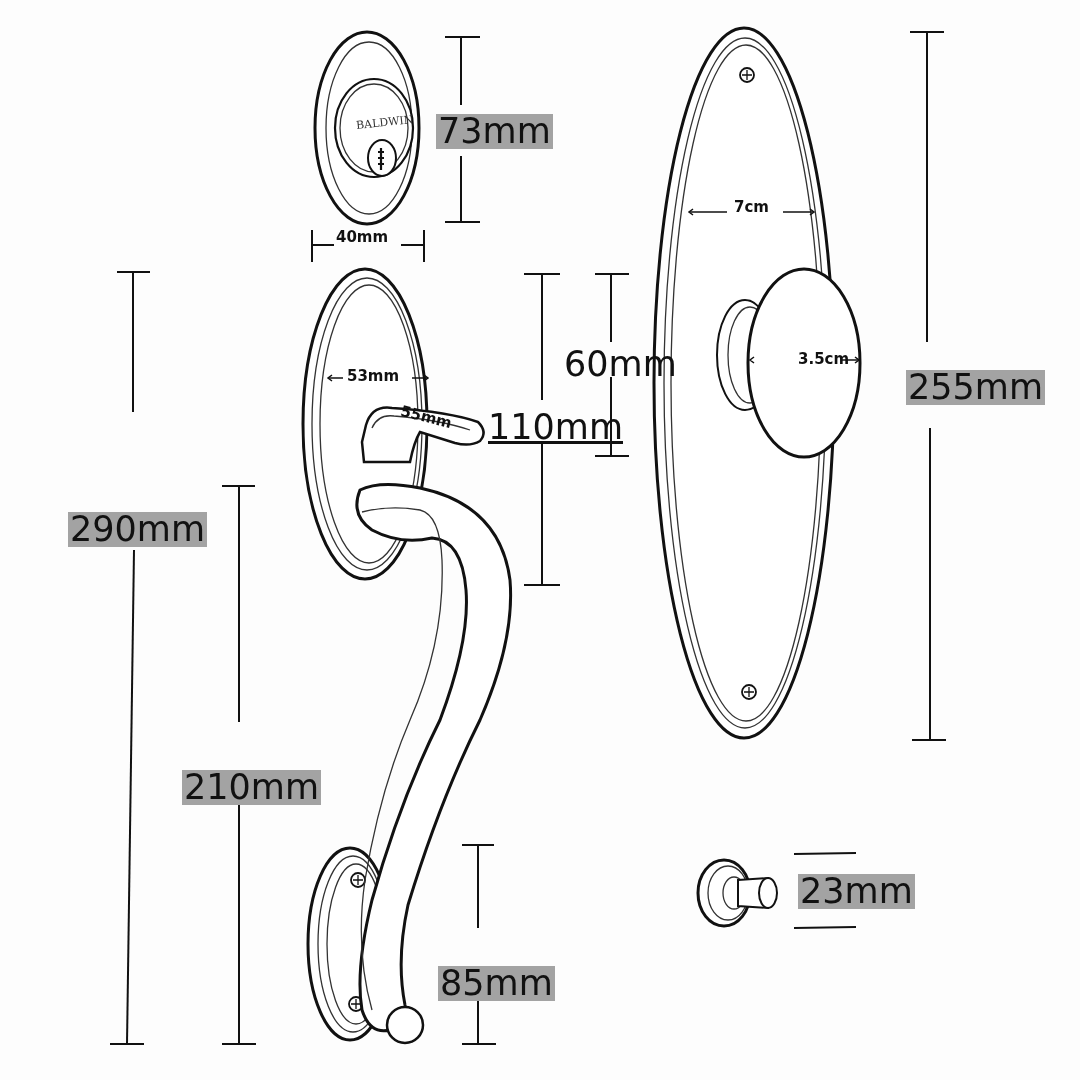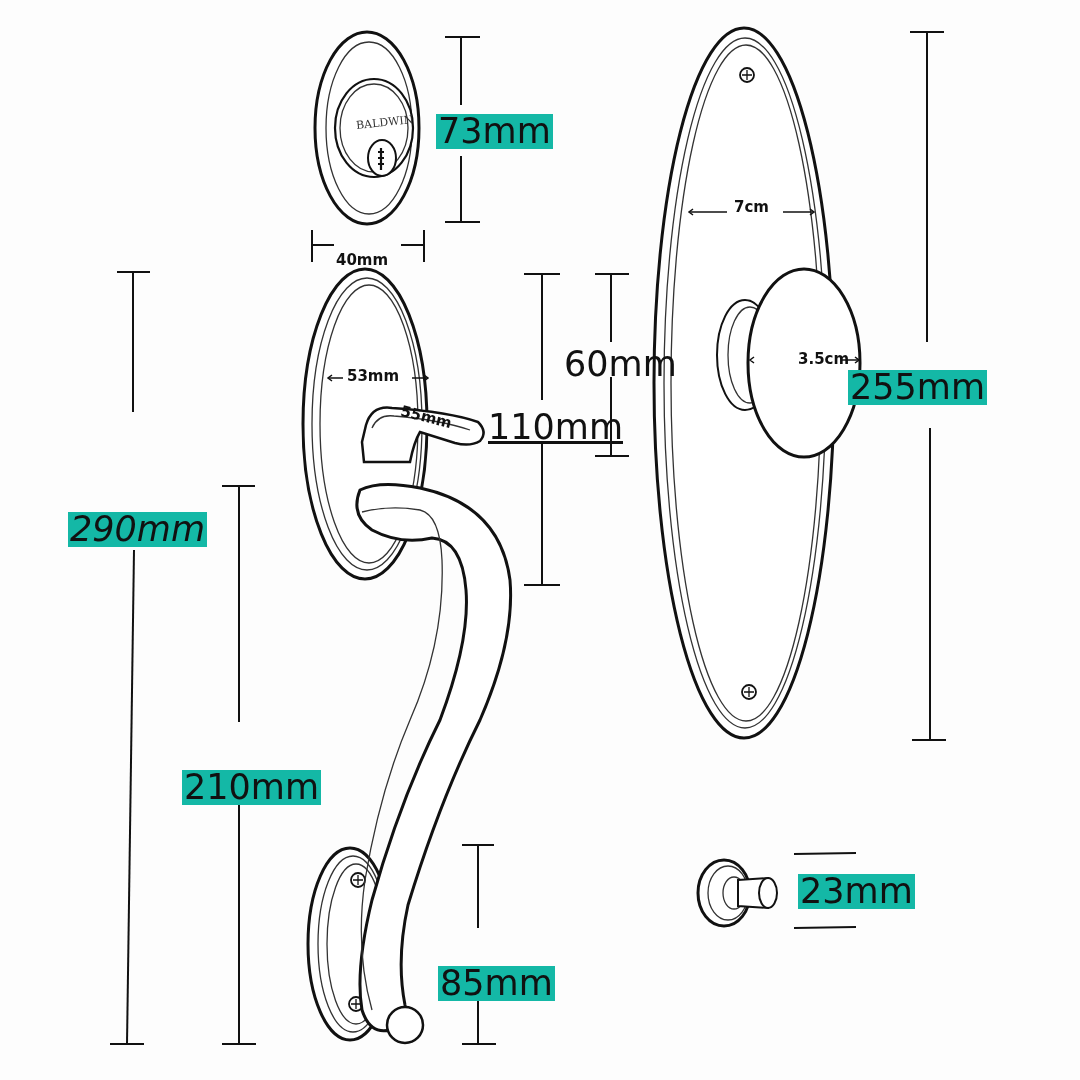--- a/index.html
+++ b/index.html
@@ -2,21 +2,21 @@
 <html><head>
   <meta charset="utf-8">
   <style>
     html, body { margin: 0; padding: 0; background: #fdfdfd; }
     #canvas { position: relative; width: 1080px; height: 1080px; overflow: hidden; background: #fdfdfd; }
     svg { position: absolute; left: 0; top: 0; }
     .ol { fill: #ffffff; stroke: #111; stroke-width: 3; }
     .in { fill: none; stroke: #333; stroke-width: 1.3; }
     .dim { stroke: #111; stroke-width: 2; fill: none; }
     .arr { stroke: #111; stroke-width: 1.5; fill: none; }
-    .lbl-lg { position: absolute; font-family: "DejaVu Sans", sans-serif; font-size: 35px; color: #111; white-space: nowrap; line-height: 1; background: #14b8a6; padding: 0 2px; }
+    .lbl-lg { position: absolute; font-family: "DejaVu Sans", sans-serif; font-size: 35px; color: #111; white-space: nowrap; line-height: 1; background: #a3a3a3; padding: 0 2px; }
     .lbl-md { position: absolute; font-family: "DejaVu Sans", sans-serif; font-size: 35px; color: #111; white-space: nowrap; line-height: 1; }
     .lbl-sm { position: absolute; font-family: "DejaVu Sans", sans-serif; font-weight: bold; font-size: 15px; color: #111; white-space: nowrap; line-height: 1; }
     .brand { position: absolute; font-family: "DejaVu Serif", serif; font-size: 11px; color: #333; transform: rotate(-6deg); white-space: nowrap; }
   </style>
 </head>
 <body>
 
 <div id="canvas">
   <svg width="1080" height="1080" viewBox="0 0 1080 1080">
 
@@ -127,28 +127,28 @@
     </g>
     <g>
       <line class="dim" x1="794" y1="854" x2="856" y2="853"></line>
       <line class="dim" x1="794" y1="928" x2="856" y2="927"></line>
     </g>
   </svg>
 
   <span class="brand" style="left:356px; top:116px;">BALDWIN</span>
 
   <span class="lbl-lg" style="left:436px; top:114px;">73mm</span>
-  <span class="lbl-sm" style="left:336px; top:253px;">40mm</span>
+  <span class="lbl-sm" style="left:336px; top:230px;">40mm</span>
 
-  <span class="lbl-lg" style="left:68px; top:512px;font-style:italic;">290mm</span>
+  <span class="lbl-lg" style="left:68px; top:512px;">290mm</span>
   <span class="lbl-lg" style="left:182px; top:734px;margin-top:36px;">210mm</span>
   <span class="lbl-sm" style="left:347px; top:369px;">53mm</span>
   <span class="lbl-sm" style="left:400px; top:410px; transform: rotate(14deg);">55mm</span>
   <span class="lbl-md" style="left:488px; top:410px;text-decoration:underline;">110mm</span>
   <span class="lbl-md" style="left:564px; top:347px;">60mm</span>
   <span class="lbl-lg" style="left:438px; top:933px;margin-top:33px;">85mm</span>
 
   <span class="lbl-sm" style="left:734px; top:200px;">7cm</span>
   <span class="lbl-sm" style="left:798px; top:352px;">3.5cm</span>
-  <span class="lbl-lg" style="left:848px; top:370px;">255mm</span>
+  <span class="lbl-lg" style="left:906px; top:370px;">255mm</span>
 
   <span class="lbl-lg" style="left:798px; top:874px;">23mm</span>
 </div>
 
 </body></html>

